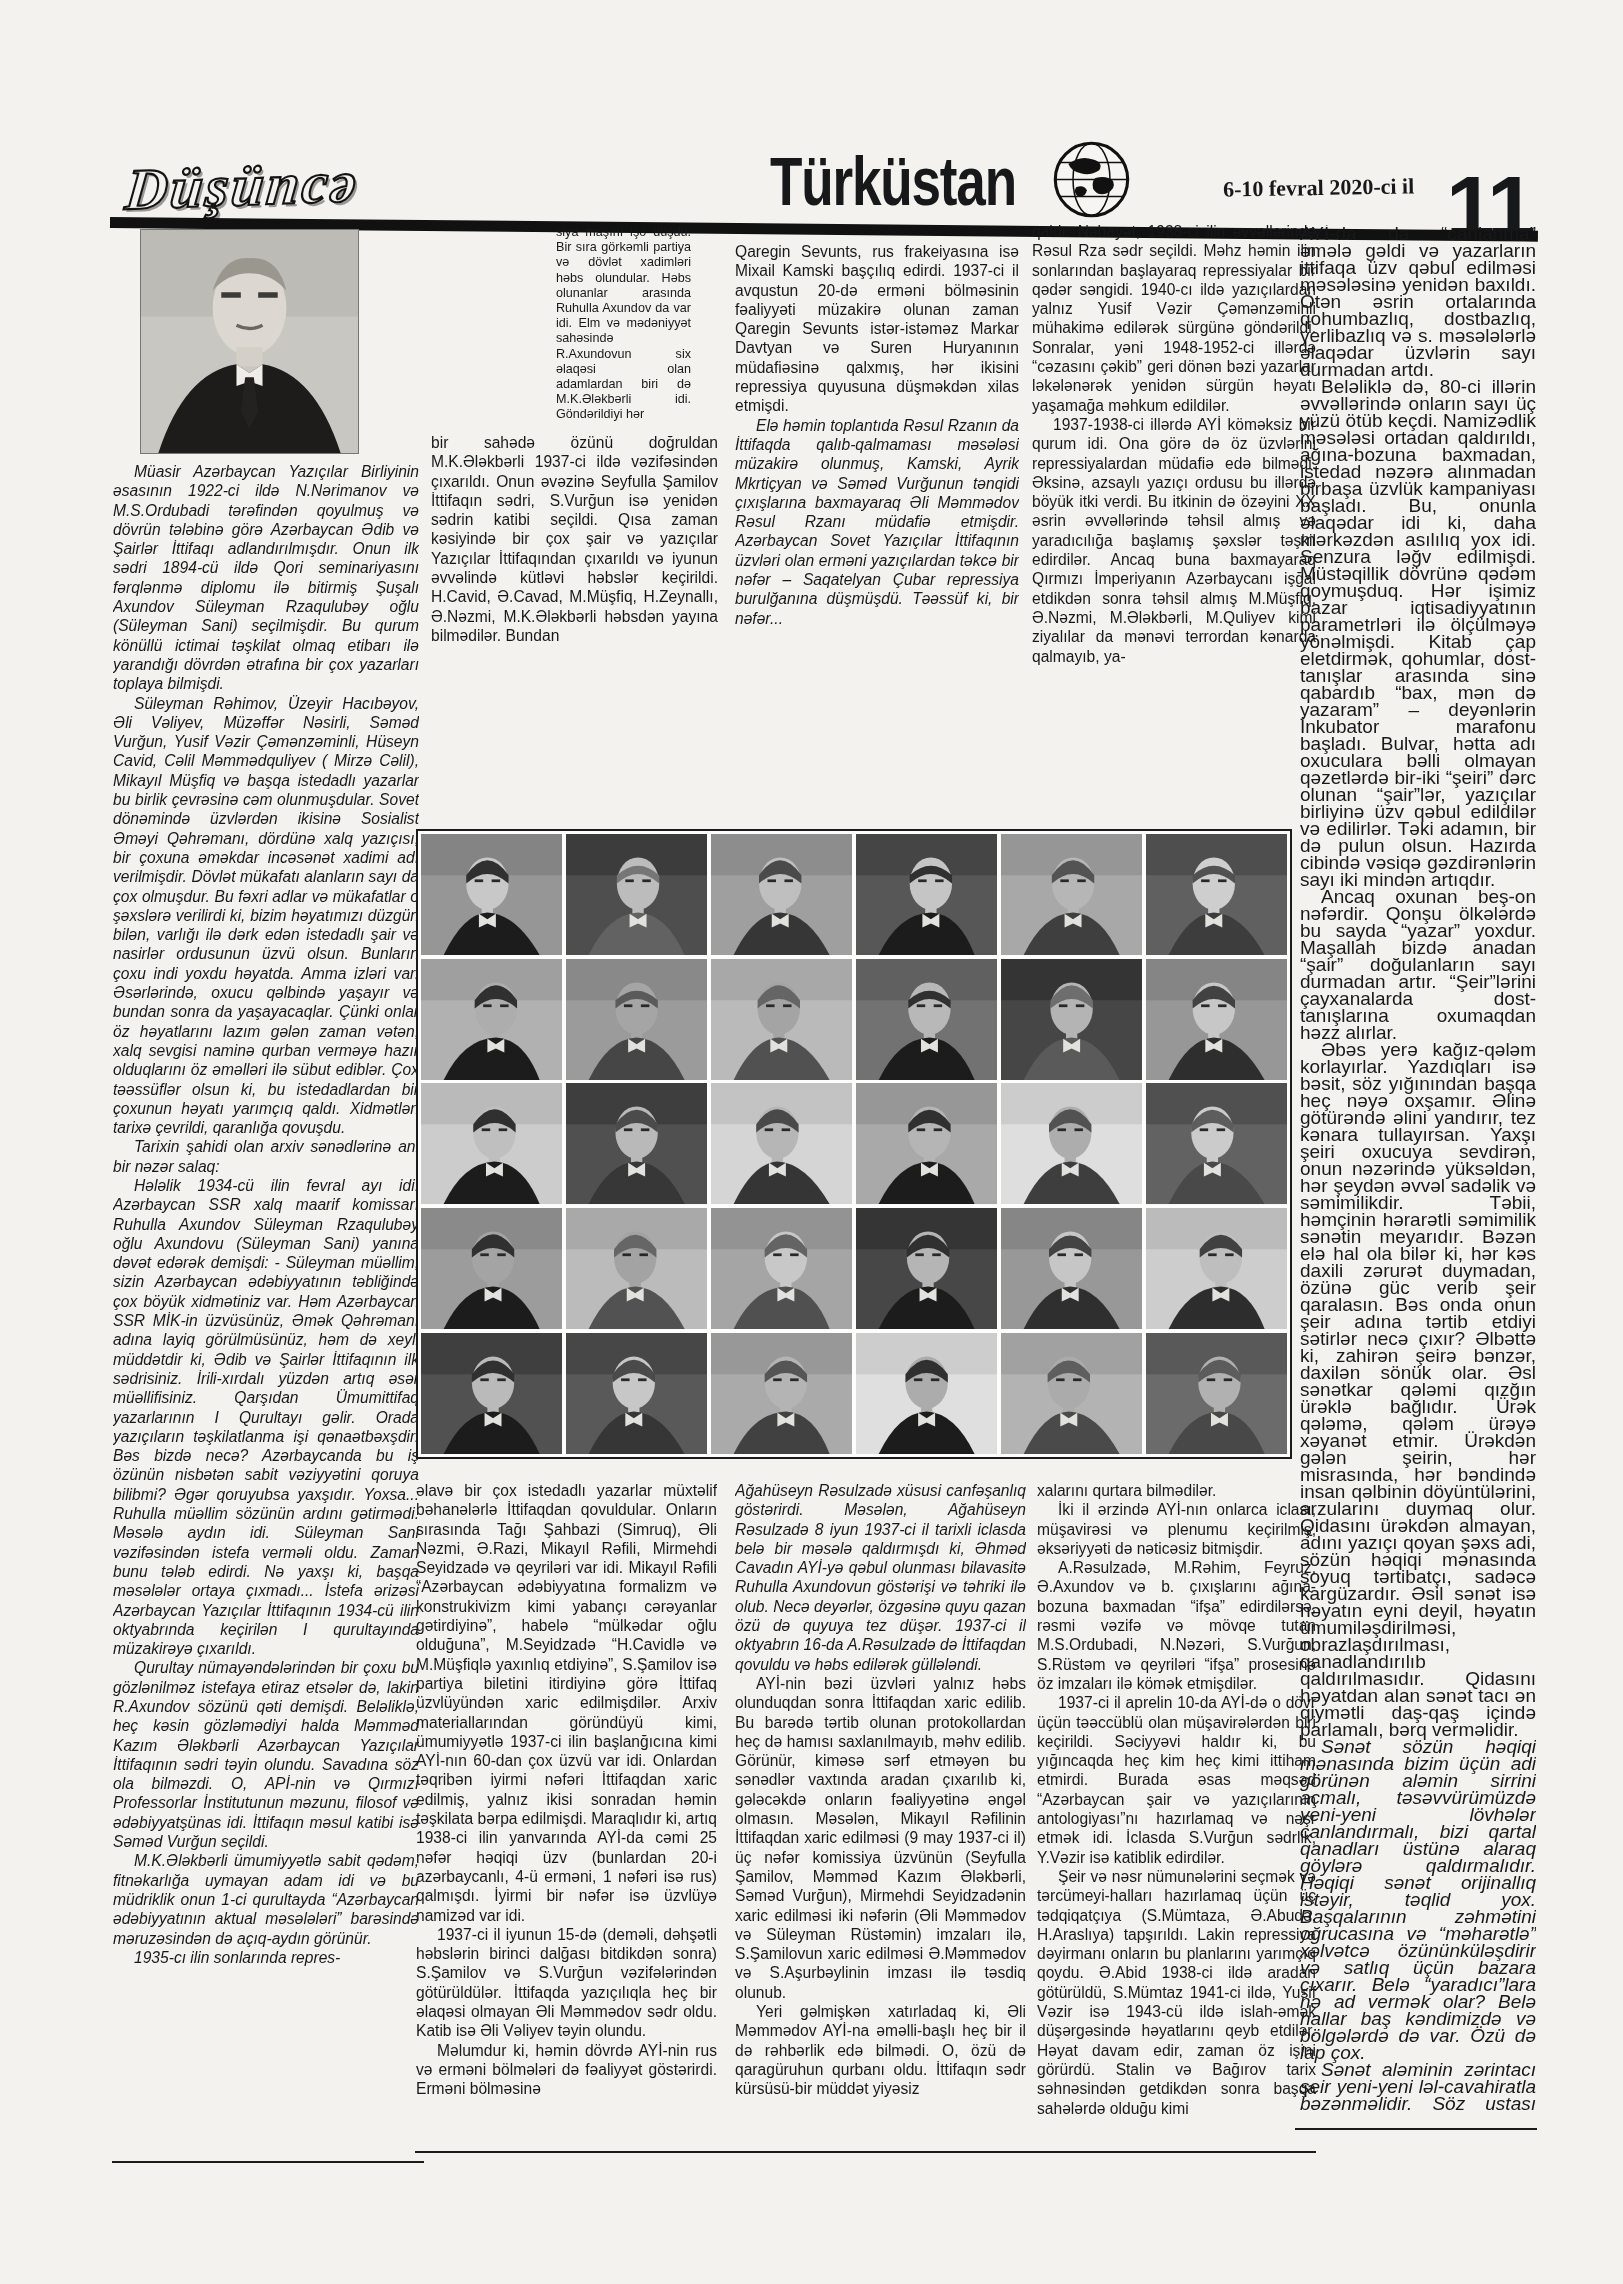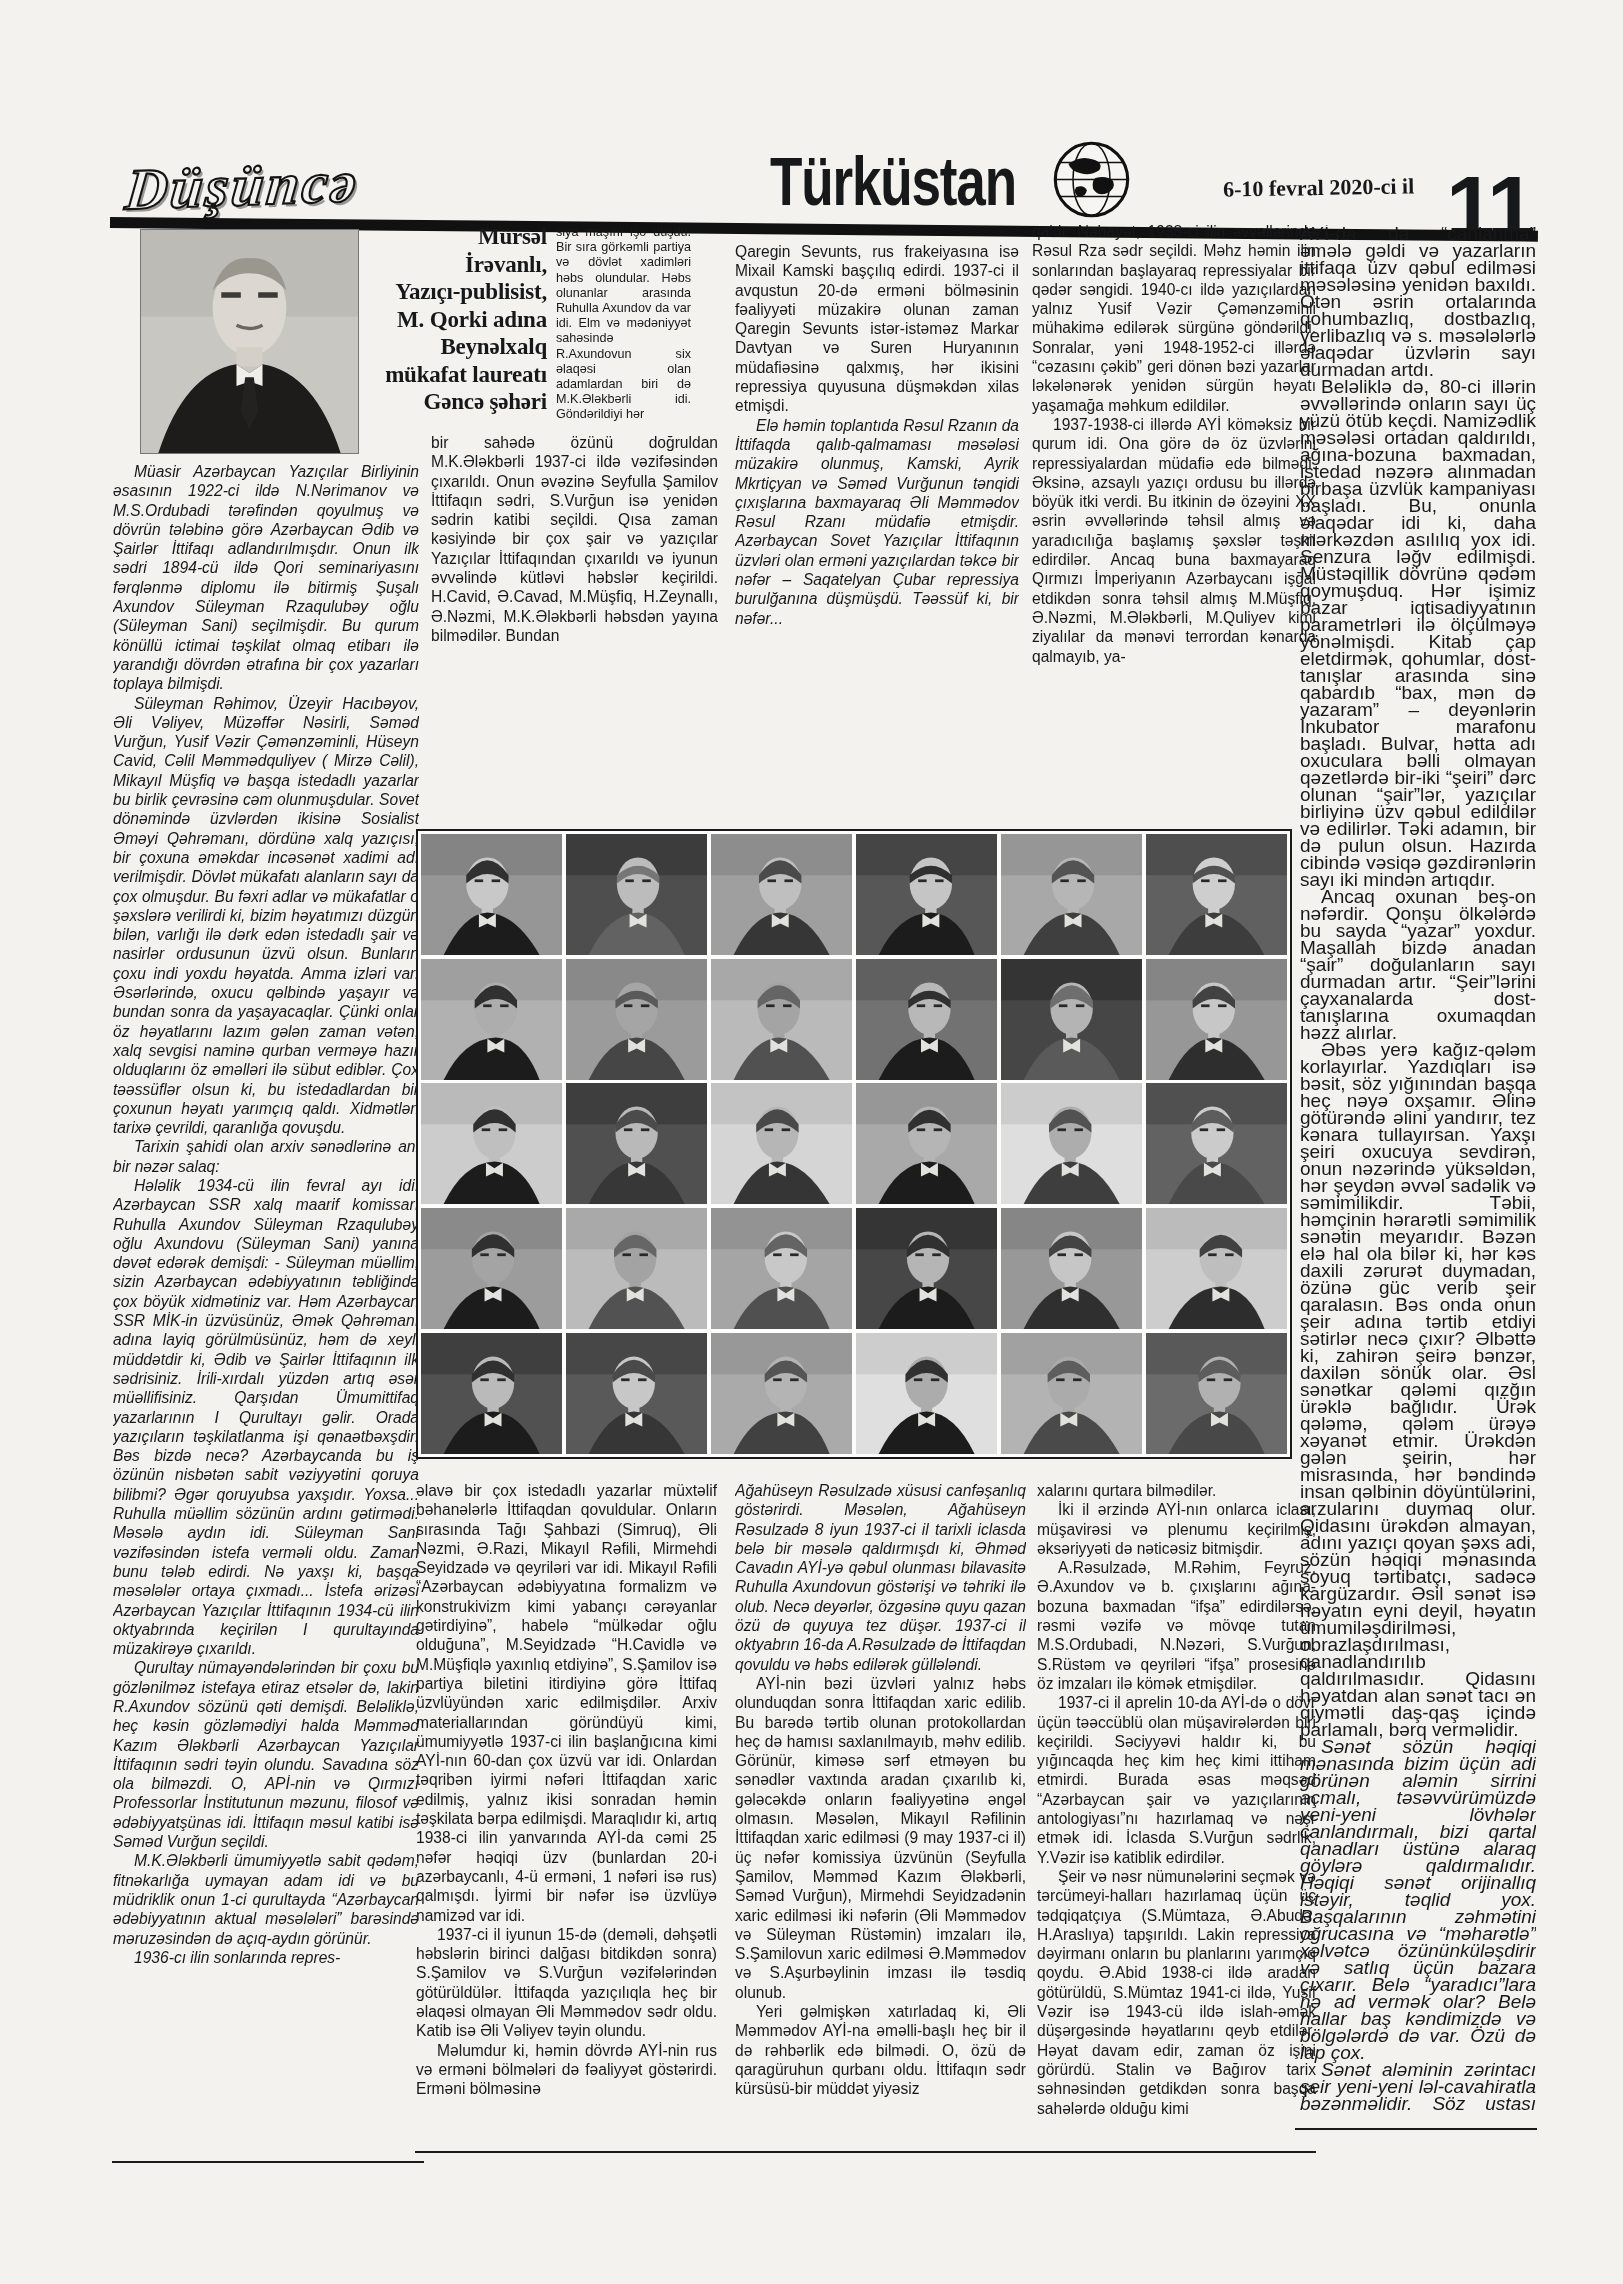--- a/index.html
+++ b/index.html
@@ -73,29 +73,20 @@
       <path d="M33 28 Q38 12 50 13 Q63 12 67 28 Q60 20 50 20 Q40 20 33 28 Z" fill="#9a978f"></path>
       <path d="M37 30 L46 30 M54 30 L63 30" stroke="#3c3a36" stroke-width="2.6"></path>
       <path d="M44 44 Q50 47 56 44" stroke="#6b675f" stroke-width="1.6" fill="none"></path>
       <rect x="44" y="54" width="12" height="9" fill="#d4d0c8"></rect>
       <path d="M8 103 Q20 66 44 62 L50 66 L56 62 Q80 66 92 103 Z" fill="#1d1c1b"></path>
       <path d="M44 62 L50 66 L56 62 L56 72 L50 70 L44 72 Z" fill="#efede8"></path>
       <path d="M48 68 L52 68 L54 84 L50 92 L46 84 Z" fill="#232220"></path>
     </svg>
   </div>
 
-  <div class="abs byline" style="left:355px;top:223px;width:192px;">
-    <div>Mürsəl</div>
-    <div>İrəvanlı,</div>
-    <div>Yazıçı-publisist,</div>
-    <div>M. Qorki adına</div>
-    <div>Beynəlxalq</div>
-    <div>mükafat laureatı</div>
-    <div>Gəncə şəhəri</div>
-  </div>
 
   <div class="abs col col-narrow" style="left:556px;top:225px;width:135px;height:199px;">
     <p class="noind">siya maşını işə düşdü. Bir sıra görkəmli partiya və dövlət xadimləri həbs olundular. Həbs olunanlar arasında Ruhulla Axundov da var idi. Elm və mədəniyyət sahəsində R.Axundovun six əlaqəsi olan adamlardan biri də M.K.Ələkbərli idi. Göndərildiyi hər</p>
   </div>
 
   <div class="abs col" style="left:431px;top:433px;width:287px;height:296px;">
     <p class="noind">bir sahədə özünü doğruldan M.K.Ələkbərli 1937-ci ildə vəzifəsindən çıxarıldı. Onun əvəzinə Seyfulla Şamilov İttifaqın sədri, S.Vurğun isə yenidən sədrin katibi seçildi. Qısa zaman kəsiyində bir çox şair və yazıçılar Yazıçılar İttifaqından çıxarıldı və iyunun əvvəlində kütləvi həbslər keçirildi. H.Cavid, Ə.Cavad, M.Müşfiq, H.Zeynallı, Ə.Nəzmi, M.K.Ələkbərli həbsdən yayına bilmədilər. Bundan</p>
   </div>
 
   <div class="abs col" style="left:735px;top:222px;width:284px;height:512px;margin-top:20px;">
@@ -108,21 +99,21 @@
     <p>1937-1938-ci illərdə AYİ köməksiz bir qurum idi. Ona görə də öz üzvlərini repressiyalardan müdafiə edə bilmədi. Əksinə, azsaylı yazıçı ordusu bu illərdə böyük itki verdi. Bu itkinin də özəyini XX əsrin əvvəllərində təhsil almış və yaradıcılığa başlamış şəxslər təşkil edirdilər. Ancaq buna baxmayaraq Qırmızı İmperiyanın Azərbaycanı işğal etdikdən sonra təhsil almış M.Müşfiq, Ə.Nəzmi, M.Ələkbərli, M.Quliyev kimi ziyalılar da mənəvi terrordan kənarda qalmayıb, ya-</p>
   </div>
 
   <div class="abs col col1" style="left:113px;top:462px;width:306px;height:1688px;">
     <p>Müasir Azərbaycan Yazıçılar Birliyinin əsasının 1922-ci ildə N.Nərimanov və M.S.Ordubadi tərəfindən qoyulmuş və dövrün tələbinə görə Azərbaycan Ədib və Şairlər İttifaqı adlandırılmışdır. Onun ilk sədri 1894-cü ildə Qori seminariyasını fərqlənmə diplomu ilə bitirmiş Şuşalı Axundov Süleyman Rzaqulubəy oğlu (Süleyman Sani) seçilmişdir. Bu qurum könüllü ictimai təşkilat olmaq etibarı ilə yarandığı dövrdən ətrafına bir çox yazarları toplaya bilmişdi.</p>
     <p>Süleyman Rəhimov, Üzeyir Hacıbəyov, Əli Vəliyev, Müzəffər Nəsirli, Səməd Vurğun, Yusif Vəzir Çəmənzəminli, Hüseyn Cavid, Cəlil Məmmədquliyev ( Mirzə Cəlil), Mikayıl Müşfiq və başqa istedadlı yazarlar bu birlik çevrəsinə cəm olunmuşdular. Sovet dönəmində üzvlərdən ikisinə Sosialist Əməyi Qəhrəmanı, dördünə xalq yazıçısı, bir çoxuna əməkdar incəsənət xadimi adı verilmişdir. Dövlət mükafatı alanların sayı da çox olmuşdur. Bu fəxri adlar və mükafatlar o şəxslərə verilirdi ki, bizim həyatımızı düzgün bilən, varlığı ilə dərk edən istedadlı şair və nasirlər ordusunun üzvü olsun. Bunların çoxu indi yoxdu həyatda. Amma izləri var. Əsərlərində, oxucu qəlbində yaşayır və bundan sonra da yaşayacaqlar. Çünki onlar öz həyatlarını lazım gələn zaman vətən, xalq sevgisi naminə qurban verməyə hazır olduqlarını öz əməlləri ilə sübut ediblər. Çox təəssüflər olsun ki, bu istedadlardan bir çoxunun həyatı yarımçıq qaldı. Xidmətləri tarixə çevrildi, qaranlığa qovuşdu.</p>
     <p>Tarixin şahidi olan arxiv sənədlərinə ani bir nəzər salaq:</p>
     <p>Hələlik 1934-cü ilin fevral ayı idi. Azərbaycan SSR xalq maarif komissarı Ruhulla Axundov Süleyman Rzaqulubəy oğlu Axundovu (Süleyman Sani) yanına dəvət edərək demişdi: - Süleyman müəllim, sizin Azərbaycan ədəbiyyatının təbliğində çox böyük xidmətiniz var. Həm Azərbaycan SSR MİK-in üzvüsünüz, Əmək Qəhrəmanı adına layiq görülmüsünüz, həm də xeyli müddətdir ki, Ədib və Şairlər İttifaqının ilk sədrisiniz. İrili-xırdalı yüzdən artıq əsər müəllifisiniz. Qarşıdan Ümumittifaq yazarlarının I Qurultayı gəlir. Orada yazıçıların təşkilatlanma işi qənaətbəxşdir. Bəs bizdə necə? Azərbaycanda bu iş özünün nisbətən sabit vəziyyətini qoruya bilibmi? Əgər qoruyubsa yaxşıdır. Yoxsa... Ruhulla müəllim sözünün ardını gətirmədi. Məsələ aydın idi. Süleyman Sani vəzifəsindən istefa verməli oldu. Zaman bunu tələb edirdi. Nə yaxşı ki, başqa məsələlər ortaya çıxmadı... İstefa ərizəsi Azərbaycan Yazıçılar İttifaqının 1934-cü ilin oktyabrında keçirilən I qurultayında müzakirəyə çıxarıldı.</p>
     <p>Qurultay nümayəndələrindən bir çoxu bu gözlənilməz istefaya etiraz etsələr də, lakin R.Axundov sözünü qəti demişdi. Beləliklə, heç kəsin gözləmədiyi halda Məmməd Kazım Ələkbərli Azərbaycan Yazıçılar İttifaqının sədri təyin olundu. Savadına söz ola bilməzdi. O, APİ-nin və Qırmızı Professorlar İnstitutunun məzunu, filosof və ədəbiyyatşünas idi. İttifaqın məsul katibi isə Səməd Vurğun seçildi.</p>
     <p>M.K.Ələkbərli ümumiyyətlə sabit qədəm, fitnəkarlığa uymayan adam idi və bu müdriklik onun 1-ci qurultayda “Azərbaycan ədəbiyyatının aktual məsələləri” barəsində məruzəsindən də açıq-aydın görünür.</p>
-    <p>1936-cı ilin sonlarında repres-</p>
+    <p>1935-cı ilin sonlarında repres-</p>
   </div>
 
   <div class="abs col col5" style="left:1300px;top:225px;width:236px;height:1888px;">
     <p class="noind">AYİ-da da “canlanma” əmələ gəldi və yazarların ittifaqa üzv qəbul edilməsi məsələsinə yenidən baxıldı. Ötən əsrin ortalarında qohumbazlıq, dostbazlıq, yerlibazlıq və s. məsələlərlə əlaqədar üzvlərin sayı durmadan artdı.</p>
     <p>Beləliklə də, 80-ci illərin əvvəllərində onların sayı üç yüzü ötüb keçdi. Namizədlik məsələsi ortadan qaldırıldı, ağına-bozuna baxmadan, istedad nəzərə alınmadan birbaşa üzvlük kampaniyası başladı. Bu, onunla əlaqədar idi ki, daha mərkəzdən asılılıq yox idi. Senzura ləğv edilmişdi. Müstəqillik dövrünə qədəm qoymuşduq. Hər işimiz bazar iqtisadiyyatının parametrləri ilə ölçülməyə yönəlmişdi. Kitab çap eletdirmək, qohumlar, dost-tanışlar arasında sinə qabardıb “bax, mən də yazaram” – deyənlərin İnkubator marafonu başladı. Bulvar, hətta adı oxuculara bəlli olmayan qəzetlərdə bir-iki “şeiri” dərc olunan “şair”lər, yazıçılar birliyinə üzv qəbul edildilər və edilirlər. Təki adamın, bir də pulun olsun. Hazırda cibində vəsiqə gəzdirənlərin sayı iki mindən artıqdır.</p>
     <p>Ancaq oxunan beş-on nəfərdir. Qonşu ölkələrdə bu sayda “yazar” yoxdur. Maşallah bizdə anadan “şair” doğulanların sayı durmadan artır. “Şeir”lərini çayxanalarda dost-tanışlarına oxumaqdan həzz alırlar.</p>
     <p>Əbəs yerə kağız-qələm korlayırlar. Yazdıqları isə bəsit, söz yığınından başqa heç nəyə oxşamır. Əlinə götürəndə əlini yandırır, tez kənara tullayırsan. Yaxşı şeiri oxucuya sevdirən, onun nəzərində yüksəldən, hər şeydən əvvəl sadəlik və səmimilikdir. Təbii, həmçinin hərarətli səmimilik sənətin meyarıdır. Bəzən elə hal ola bilər ki, hər kəs daxili zərurət duymadan, özünə güc verib şeir qaralasın. Bəs onda onun şeir adına tərtib etdiyi sətirlər necə çıxır? Əlbəttə ki, zahirən şeirə bənzər, daxilən sönük olar. Əsl sənətkar qələmi qızğın ürəklə bağlıdır. Ürək qələmə, qələm ürəyə xəyanət etmir. Ürəkdən gələn şeirin, hər misrasında, hər bəndində insan qəlbinin döyüntülərini, arzularını duymaq olur. Qidasını ürəkdən almayan, adını yazıçı qoyan şəxs adi, sözün həqiqi mənasında soyuq tərtibatçı, sadəcə kargüzardır. Əsil sənət isə həyatın eyni deyil, həyatın ümumiləşdirilməsi, obrazlaşdırılması, qanadlandırılıb qaldırılmasıdır. Qidasını həyatdan alan sənət tacı ən qiymətli daş-qaş içində parlamalı, bərq verməlidir.</p>
     <p class="it">Sənət sözün həqiqi mənasında bizim üçün adi görünən aləmin sirrini açmalı, təsəvvürümüzdə yeni-yeni lövhələr canlandırmalı, bizi qartal qanadları üstünə alaraq göylərə qaldırmalıdır. Həqiqi sənət orijinallıq istəyir, təqlid yox. Başqalarının zəhmətini oğrucasına və “məharətlə” xəlvətcə özününküləşdirir və satlıq üçün bazara çıxarır. Belə “yaradıcı”lara nə ad vermək olar? Belə hallar baş kəndimizdə və bölgələrdə də var. Özü də lap çox.</p>
     <p class="it">Sənət aləminin zərintacı şeir yeni-yeni ləl-cavahiratla bəzənməlidir. Söz ustası təbii ki, həqiqi rəssam kimi müəyyən boyalar seçməyi, hər boyanı öz yerində işlətməyi bacarığına malik olmalıdır. Azərbaycanın gözəlliklərini, onun əzəmətli, əfsanəvi dağ və qalalarını, polad biləkli oğul və qızlarının yaratdıqları yeniliklərdən söhbət açmaq gərəkdir.</p>
     <p class="it">Mən bilərəkdən ani qığılcım tək alışıb sönən, heç kimə gərək olmayan şeir müəlliflərinin adını çəkməyi lüzum bilmədim. Yəqin ki, bu kiçik yazını oxuyanlar (əgər oxusalar) özləri barədə bir nəticə çıxaracaqlar.</p>

